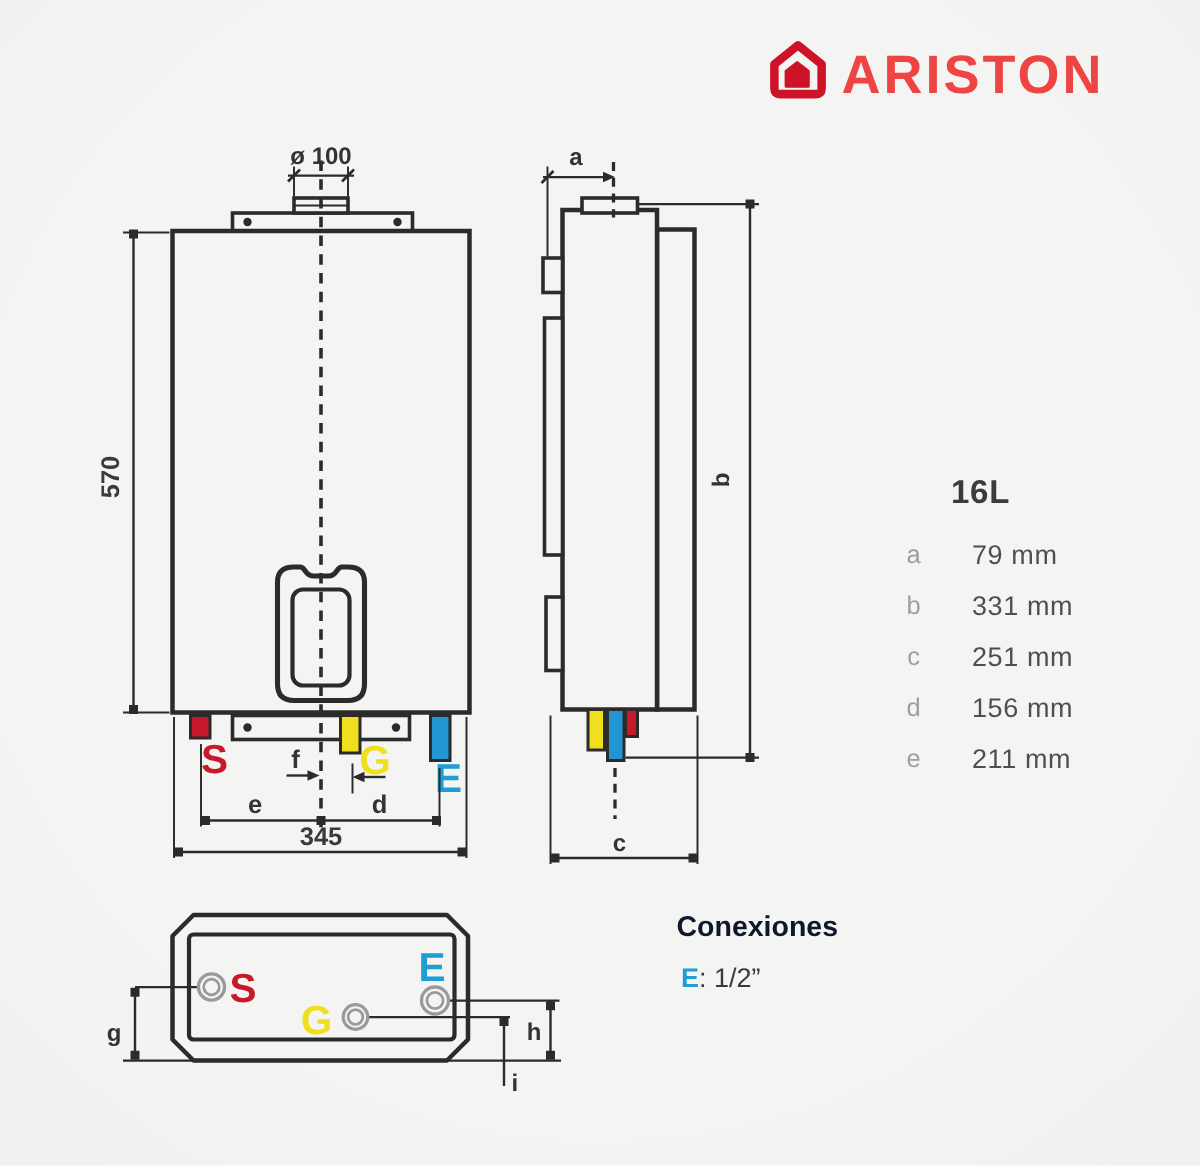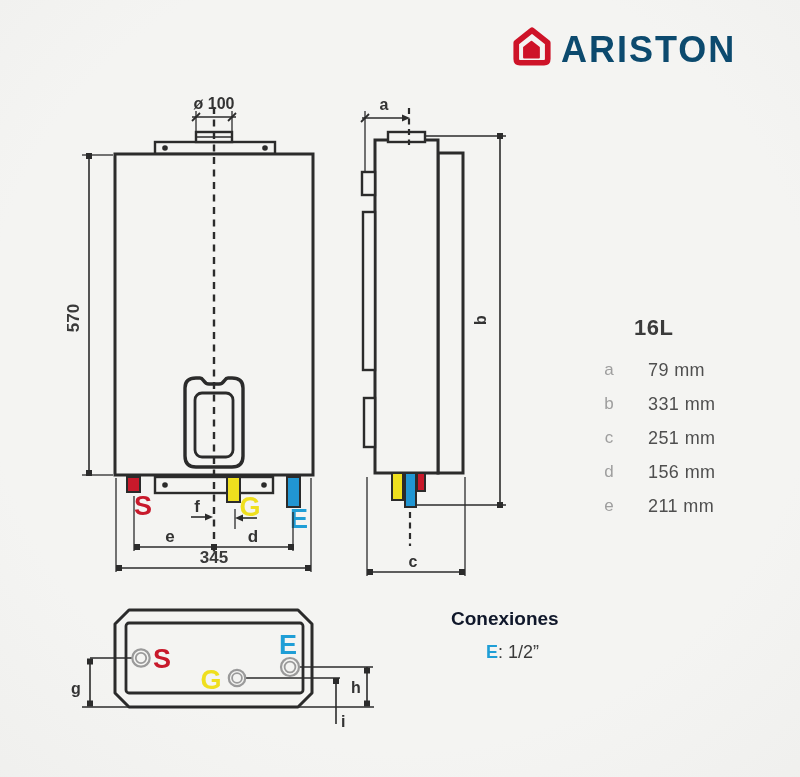--- a/index.html
+++ b/index.html
@@ -6,33 +6,33 @@
   body{
     width:800px;height:777px;position:relative;overflow:hidden;
     background:radial-gradient(115% 115% at 50% 45%, #f4f4f2 45%, #e8e8e6 100%);
     font-family:"Liberation Sans", sans-serif;
     -webkit-font-smoothing:antialiased;
   }
   .abs{position:absolute;}
   
   .brand-text{
     left:561px;top:31px;font-size:36px;font-weight:700;letter-spacing:2px;
-    color:#0c4a6e;line-height:38px;
+    color:#ef4444;line-height:38px;
   }
   
   .spec{left:596px;top:314px;width:190px;}
   .spec-model{margin-left:38px;font-size:22px;font-weight:700;color:#3b3b3b;height:28px;line-height:28px;letter-spacing:.5px;}
   .spec-rows{margin-top:11px;}
   .spec-row{display:flex;align-items:center;height:34px;padding-left:6px;}
   .spec-key{width:14px;text-align:center;font-size:17px;color:#9e9e9e;}
   .spec-val{margin-left:32px;font-size:18px;color:#4f4f4f;letter-spacing:.4px;}
   
   .legend{left:440px;top:606px;width:190px;}
   .legend-title{margin-left:11px;font-size:19px;font-weight:700;color:#0f172a;height:26px;line-height:26px;}
-  .legend-items{margin-top:7px;margin-left:46px;}
+  .legend-items{margin-top:7px;margin-left:14px;}
   .legend-item{font-size:18px;line-height:27.5px;color:#3a3a3a;}
   .legend-item .k{font-weight:700;}
   .c-red{color:#c8192b}.c-yellow{color:#efdf1e}.c-blue{color:#1f9ed6}
 </style>
 </head>
 <body>
 
 <svg class="abs" style="left:0;top:0" width="800" height="777" viewBox="0 0 800 777">
 
   <g stroke="#2b2b2b">

